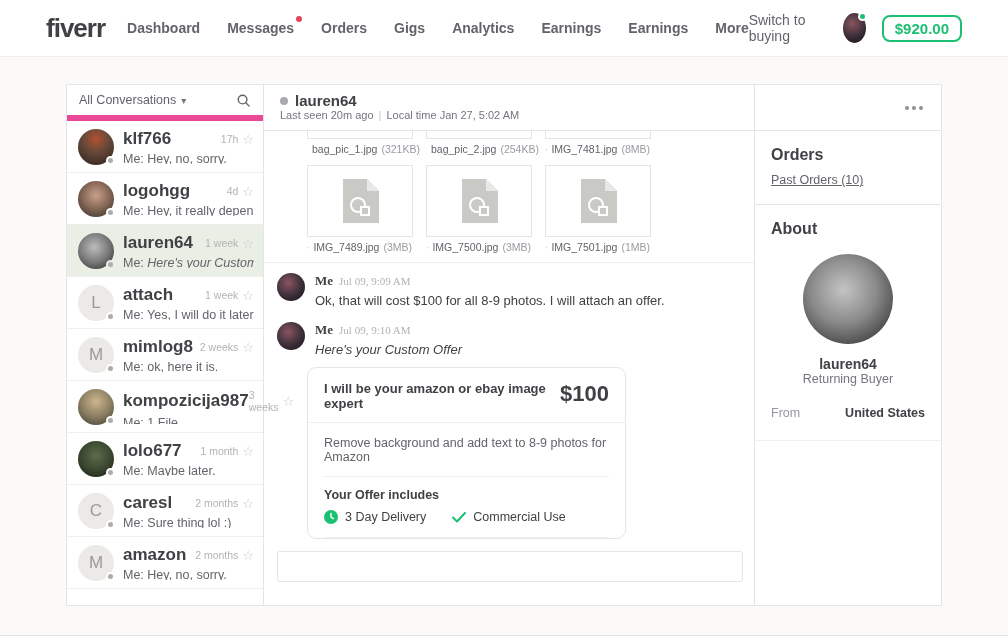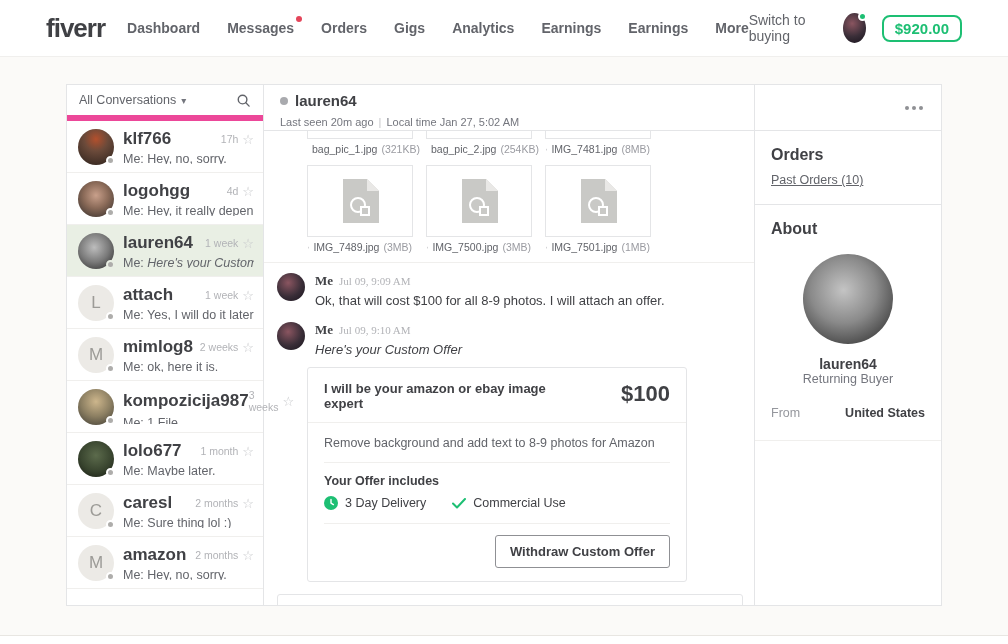--- a/index.html
+++ b/index.html
@@ -44,40 +44,40 @@
   .ctime { margin-left:auto; font-size:10.5px; color:#b2b3b7; }
   .cstar { font-size:13px; color:#c8c9cc; margin-left:4px; line-height:1; cursor:pointer; }
   .cprev { font-size:12.5px; color:#62646a; white-space:nowrap; overflow:hidden; }
   .cprev .ital { font-style:italic; }
 
   
   .chat { flex:1; display:flex; flex-direction:column; min-width:0; }
   .chat-head { height:46px; border-bottom:1px solid #e4e5e7; padding:7px 16px 0; flex:none; }
   .ch-name { display:flex; align-items:center; gap:7px; font-size:15px; font-weight:bold; }
   .ch-dot { width:8px; height:8px; border-radius:50%; background:#a9aaae; }
-  .ch-sub { font-size:11px; color:#74767e; margin-top:7px; }
+  .ch-sub { font-size:11px; color:#74767e; margin-top:0; }
   .ch-sub .sep { color:#c5c6c9; margin:0 5px; }
   .chat-body { flex:1; position:relative; overflow:hidden; }
 
   .att-grid { padding:0 0 0 43px; }
   .att-row { display:flex; gap:13px; }
   .att-stub { width:106px; height:8px; border:1px solid #e4e5e7; border-top:none; background:#fff; }
   .att-box { width:106px; height:72px; border:1px solid #e4e5e7; background:#fff; display:flex; align-items:center; justify-content:center; }
   .att-label { width:106px; display:flex; align-items:center; gap:4px; padding:4px 1px 6px; font-size:10.5px; color:#62646a; white-space:nowrap; }
   .att-size { margin-left:auto; color:#9a9ba1; }
   .chat-div { border-bottom:1px solid #f0efed; margin-top:3px; }
 
   .msg { display:flex; gap:10px; padding:10px 13px 4px; }
   .mav { width:28px; height:28px; border-radius:50%; flex:none; background:radial-gradient(circle at 40% 35%, #8a5560 0%, #3a2e38 55%, #17121b 100%); }
   .mhead { font-size:13px; font-weight:bold; color:#404145;font-family:Liberation Serif, serif; }
   .mtime { font-size:11px; font-weight:normal; color:#b2b3b7; margin-left:6px; }
   .mtext { font-size:13px; color:#404145; margin-top:4px; }
   .mtext.ital { font-style:italic; }
 
-  .offer { margin:6px 0 0 43px; width:380px; border:1px solid #e4e5e7; border-radius:3px; background:#fff; }
+  .offer { margin:6px 0 0 43px; width:319px; border:1px solid #e4e5e7; border-radius:9px; background:#fff; }
   .of-head { display:flex; align-items:flex-start; padding:13px 16px 11px; border-bottom:1px solid #f0efed; }
   .of-title { font-size:13px; font-weight:bold; max-width:250px; }
   .of-price { margin-left:auto; font-size:22px; font-weight:bold; }
   .of-desc { padding:13px 16px 12px; font-size:12.5px; color:#62646a; }
   .of-div { border-top:1px solid #f0efed; margin:0 16px; }
   .of-includes { padding:11px 16px 0; font-size:12.5px; font-weight:bold; }
   .of-feats { display:flex; align-items:center; gap:26px; padding:8px 16px 13px; font-size:12.5px; color:#404145; }
   .of-feat { display:flex; align-items:center; gap:7px; }
   .of-foot { padding:11px 16px 13px; text-align:right; }
   .of-btn { display:inline-block; border:1px solid #8f9094; border-radius:3px; padding:8px 14px; font-size:13px; font-weight:bold; color:#404145; background:#fff; cursor:pointer; }
@@ -402,23 +402,20 @@
             <span>3 Day Delivery</span>
           </div>
           <div class="of-feat">
             <svg width="14" height="11" viewBox="0 0 14 11">
                   <path d="M1 5.5 L5 9.5 L13 1" stroke="#1dbf73" stroke-width="2" fill="none" stroke-linecap="round" stroke-linejoin="round"></path>
                 </svg>
             <span>Commercial Use</span>
           </div>
         </div>
         <div class="of-div"></div>
-        <div class="of-foot">
-          <button class="of-btn">Withdraw Custom Offer</button>
-        </div>
       </div>
 
       <div class="composer">
         <input class="cmp-input" type="text" value="" style="">
         
       </div>
     </div>
   </div>
 
   <div class="rcol">

